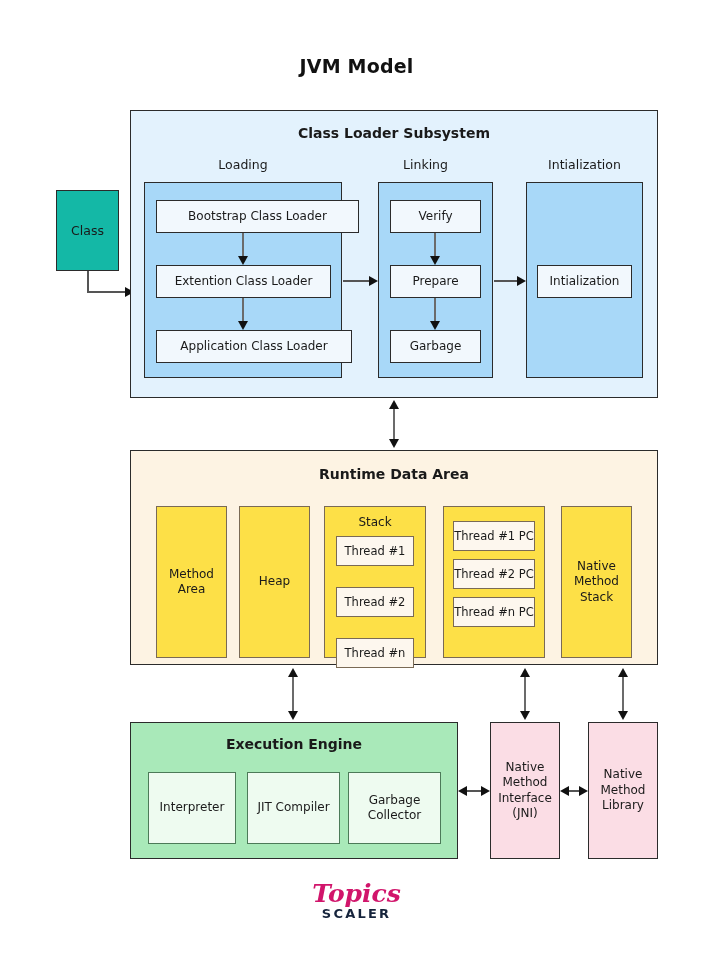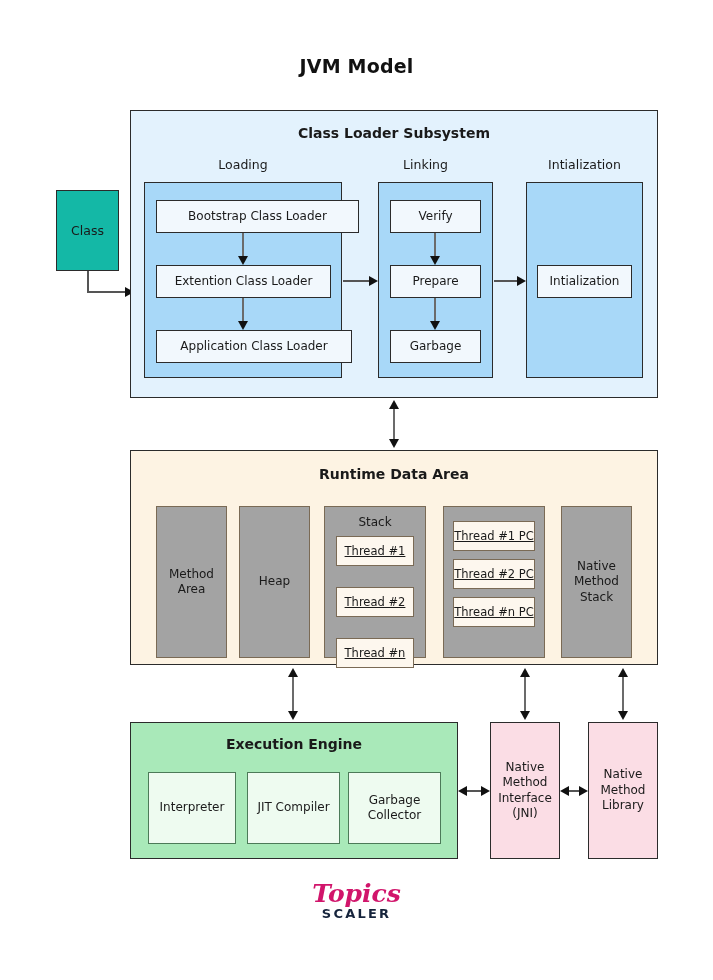--- a/index.html
+++ b/index.html
@@ -87,42 +87,42 @@
   #runtime-area {
     left: 130px; top: 450px; width: 528px; height: 215px;
     background: #fdf3e3;
     border: 1.4px solid #2b2b2b;
   }
   #runtime-title {
     left: 130px; top: 466px; width: 528px;
     text-align: center; font-size: 14px; font-weight: bold;
   }
   .rt-col {
-    background: #a3a3a3;
+    background: #fde047;
     border: 1.4px solid #7a6a55;
     font-size: 12px;
     top: 506px;
     height: 152px;
   }
   #method-area { left: 156px; width: 71px; }
   #heap        { left: 239px; width: 71px; }
   #stack-col   { left: 324px; width: 102px; align-items: flex-start; }
   #pc-col      { left: 443px; width: 102px; align-items: flex-start; }
   #native-stack{ left: 561px; width: 71px; }
 
   .col-inner-title {
     font-size: 12px; text-align: center; width: 100%;
     padding-top: 8px;
   }
   .thread-box {
     background: #fdf7ee;
     border: 1.2px solid #7a6a55;
     font-size: 11.5px;
     height: 28px;
-    display: flex; align-items: center; justify-content: center; text-decoration: underline;
+    display: flex; align-items: center; justify-content: center;
   }
   #stack-col .stack-list { width: 100%; padding: 0 11px; box-sizing: border-box; }
   #stack-col .thread-box { margin-bottom: 21px; }
   #pc-col .stack-list { width: 100%; padding: 14px 9px 0 9px; box-sizing: border-box; }
   #pc-col .thread-box { margin-bottom: 8px; }
 
   
   #exec-engine {
     left: 130px; top: 722px; width: 328px; height: 137px;
     background: #a9e9b9;

